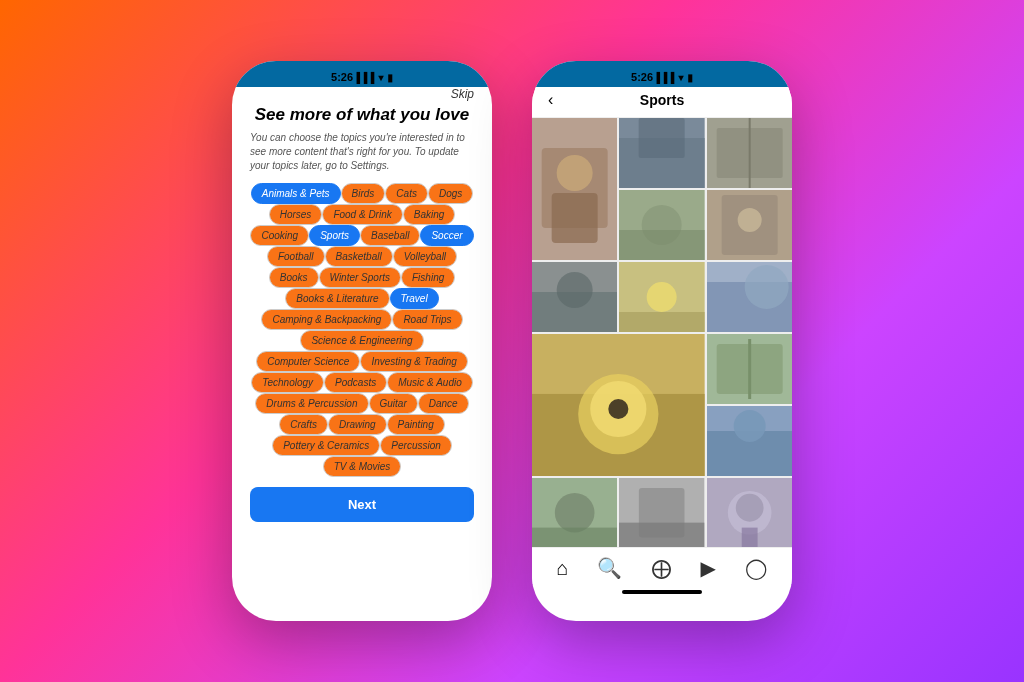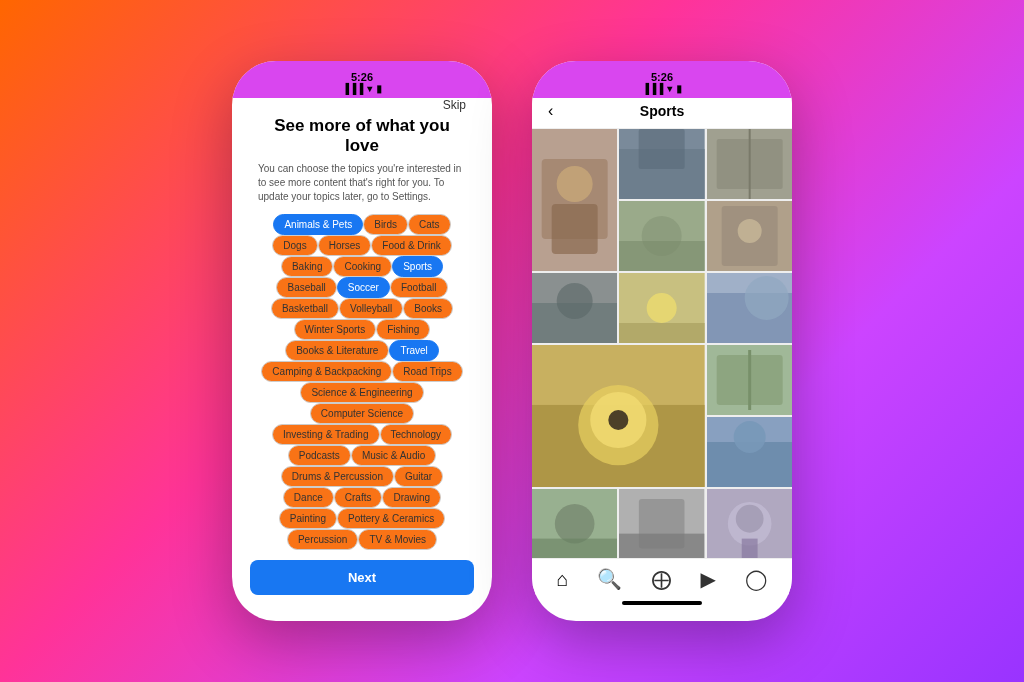--- a/index.html
+++ b/index.html
@@ -33,34 +33,34 @@
     }
 
     
     .status-bar {
       display: flex;
       justify-content: center;
       align-items: center;
       padding: 10px 20px 4px;
       font-size: 11px;
       font-weight: 600;
-      background: #d946ef;
-      flex-direction: column;
+      background: #0369a1;
     }
     .status-icons {
       display: flex;
       gap: 4px;
       align-items: center;
       font-size: 10px;
     }
 
     
     .left-content {
-      padding: 0 26px;
-      overflow: hidden;
+      padding: 0 18px;
+      overflow: hidden;
+      font-style: italic;
     }
     .skip-row {
       text-align: right;
       margin-bottom: 4px;
       font-size: 12px;
       color: #333;
       font-weight: 500;
     }
     .main-title {
       font-size: 17px;

